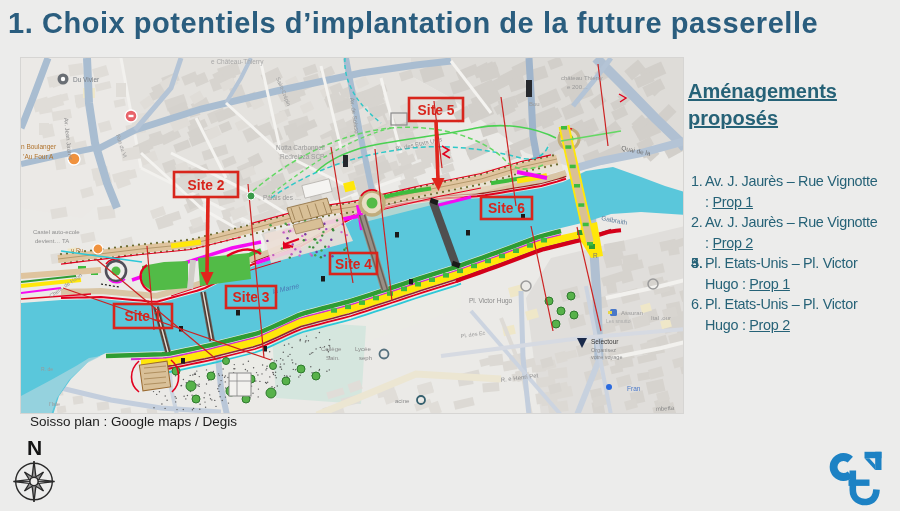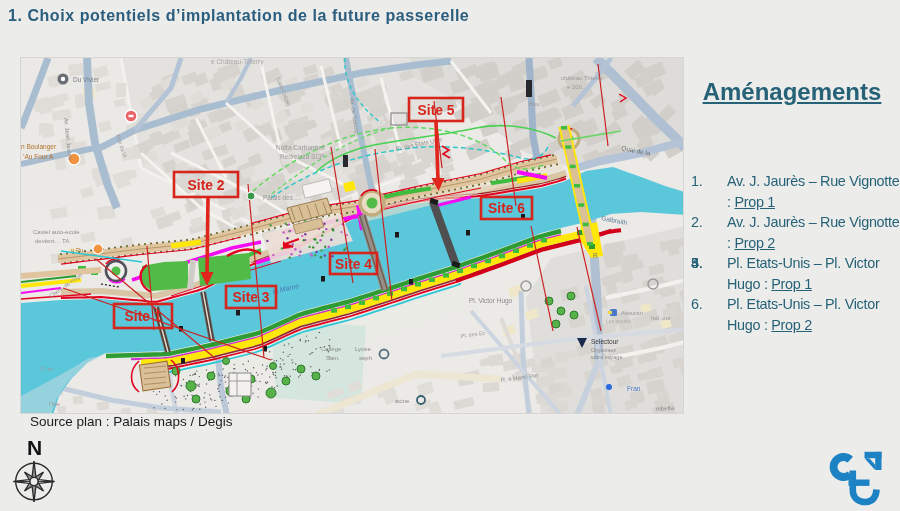--- a/index.html
+++ b/index.html
@@ -1,29 +1,29 @@
 <!DOCTYPE html>
 <html><head>
 <meta charset="utf-8">
 <style>
 html,body{margin:0;padding:0}
 body{width:900px;height:511px;background:#ececeb;font-family:"Liberation Sans",sans-serif;
 position:relative;overflow:hidden}
-.title{position:absolute;left:8px;top:7px;font-size:16px;font-weight:bold;color:#2a5d7e;
+.title{position:absolute;left:8px;top:7px;font-size:29px;font-weight:bold;color:#2a5d7e;
 letter-spacing:0.55px;white-space:nowrap}
 .mapwrap{position:absolute;left:20px;top:57px;width:664px;height:357px;
 border:1px solid #d6d5d3;box-sizing:border-box}
-.head2{position:absolute;left:688px;top:78px;width:208px;text-align:center;font-size:24px;
+.head2{position:absolute;left:688px;top:78px;width:208px;text-align:left;font-size:20px;
 font-weight:bold;color:#266277;line-height:27px}
 .head2 u{text-decoration:underline}
 .list{position:absolute;left:691px;top:171px;width:210px;font-size:14.4px;color:#266277;
 line-height:20.5px;letter-spacing:-0.3px}
 .li{position:relative;margin-bottom:0}
 .num{position:absolute;left:0}
-.it{display:block;margin-left:36px;white-space:nowrap}
+.it{display:block;margin-left:14px;white-space:nowrap}
 .src{position:absolute;left:30px;top:414px;font-size:13.5px;color:#1c1c1c}
 .north{position:absolute;left:27px;top:436px;font-size:21px;font-weight:bold;color:#141414}
 </style>
 </head>
 <body>
 
 <div class="title">1. Choix potentiels d’implantation de la future passerelle</div>
 
 <div class="mapwrap">
 <svg width="662" height="355" viewBox="0 0 662 355">
@@ -1300,21 +1300,21 @@
         <text x="415.0" y="56.5" font-size="13.8" font-weight="bold" fill="#d8251c" text-anchor="middle">Site 5</text>
       </g>
 
 <g>
         <rect x="460" y="139" width="51" height="22" fill="none" stroke="#d8251c" stroke-width="2.6"></rect>
         <text x="485.5" y="155.0" font-size="13.8" font-weight="bold" fill="#d8251c" text-anchor="middle">Site 6</text>
       </g>
 </svg>
 </div>
 
-<div class="head2"><u>Aménagements</u><br></div>
+<div class="head2"><u>Aménagements</u><br><u>proposés</u></div>
 
 <div class="list">
 <div class="li">
       <span class="num">1.</span>
       <span class="it">Av. J. Jaurès – Rue Vignotte<br>: <u>Prop 1</u></span>
     </div>
 <div class="li">
       <span class="num">2.</span>
       <span class="it">Av. J. Jaurès – Rue Vignotte<br>: <u>Prop 2</u></span>
     </div>
@@ -1327,21 +1327,21 @@
 <div class="li">
       <span class="num">5.</span>
       <span class="it">Pl. Etats-Unis – Pl. Victor<br>Hugo : <u>Prop 1</u></span>
     </div>
 <div class="li">
       <span class="num">6.</span>
       <span class="it">Pl. Etats-Unis – Pl. Victor<br>Hugo : <u>Prop 2</u></span>
     </div>
 </div>
 
-<div class="src">Source plan : Palais maps / Degis</div>
+<div class="src">Soisso plan : Google maps / Degis</div>
 
 <div class="north">N</div>
 
 <svg style="position:absolute;left:11px;top:458px" width="47" height="47" viewBox="0 0 47 47">
     <circle cx="23.0" cy="23.5" r="18.3" fill="none" stroke="#2a2a2a" stroke-width="1.4"></circle>
     <polygon points="23.0,3.0 24.9,18.9 32.5,14.0 27.6,21.6 43.5,23.5 27.6,25.4 32.5,33.0 24.9,28.1 23.0,44.0 21.1,28.1 13.5,33.0 18.4,25.4 2.5,23.5 18.4,21.6 13.5,14.0 21.1,18.9" fill="#f0efee" stroke="#2a2a2a" stroke-width="1.3" stroke-linejoin="miter"></polygon>
     <line x1="23.0" y1="23.5" x2="23.0" y2="3.0" stroke="#2a2a2a" stroke-width="0.9"></line>
     <line x1="23.0" y1="23.5" x2="32.5" y2="14.0" stroke="#2a2a2a" stroke-width="0.9"></line>
     <line x1="23.0" y1="23.5" x2="43.5" y2="23.5" stroke="#2a2a2a" stroke-width="0.9"></line>
     <line x1="23.0" y1="23.5" x2="32.5" y2="33.0" stroke="#2a2a2a" stroke-width="0.9"></line>

